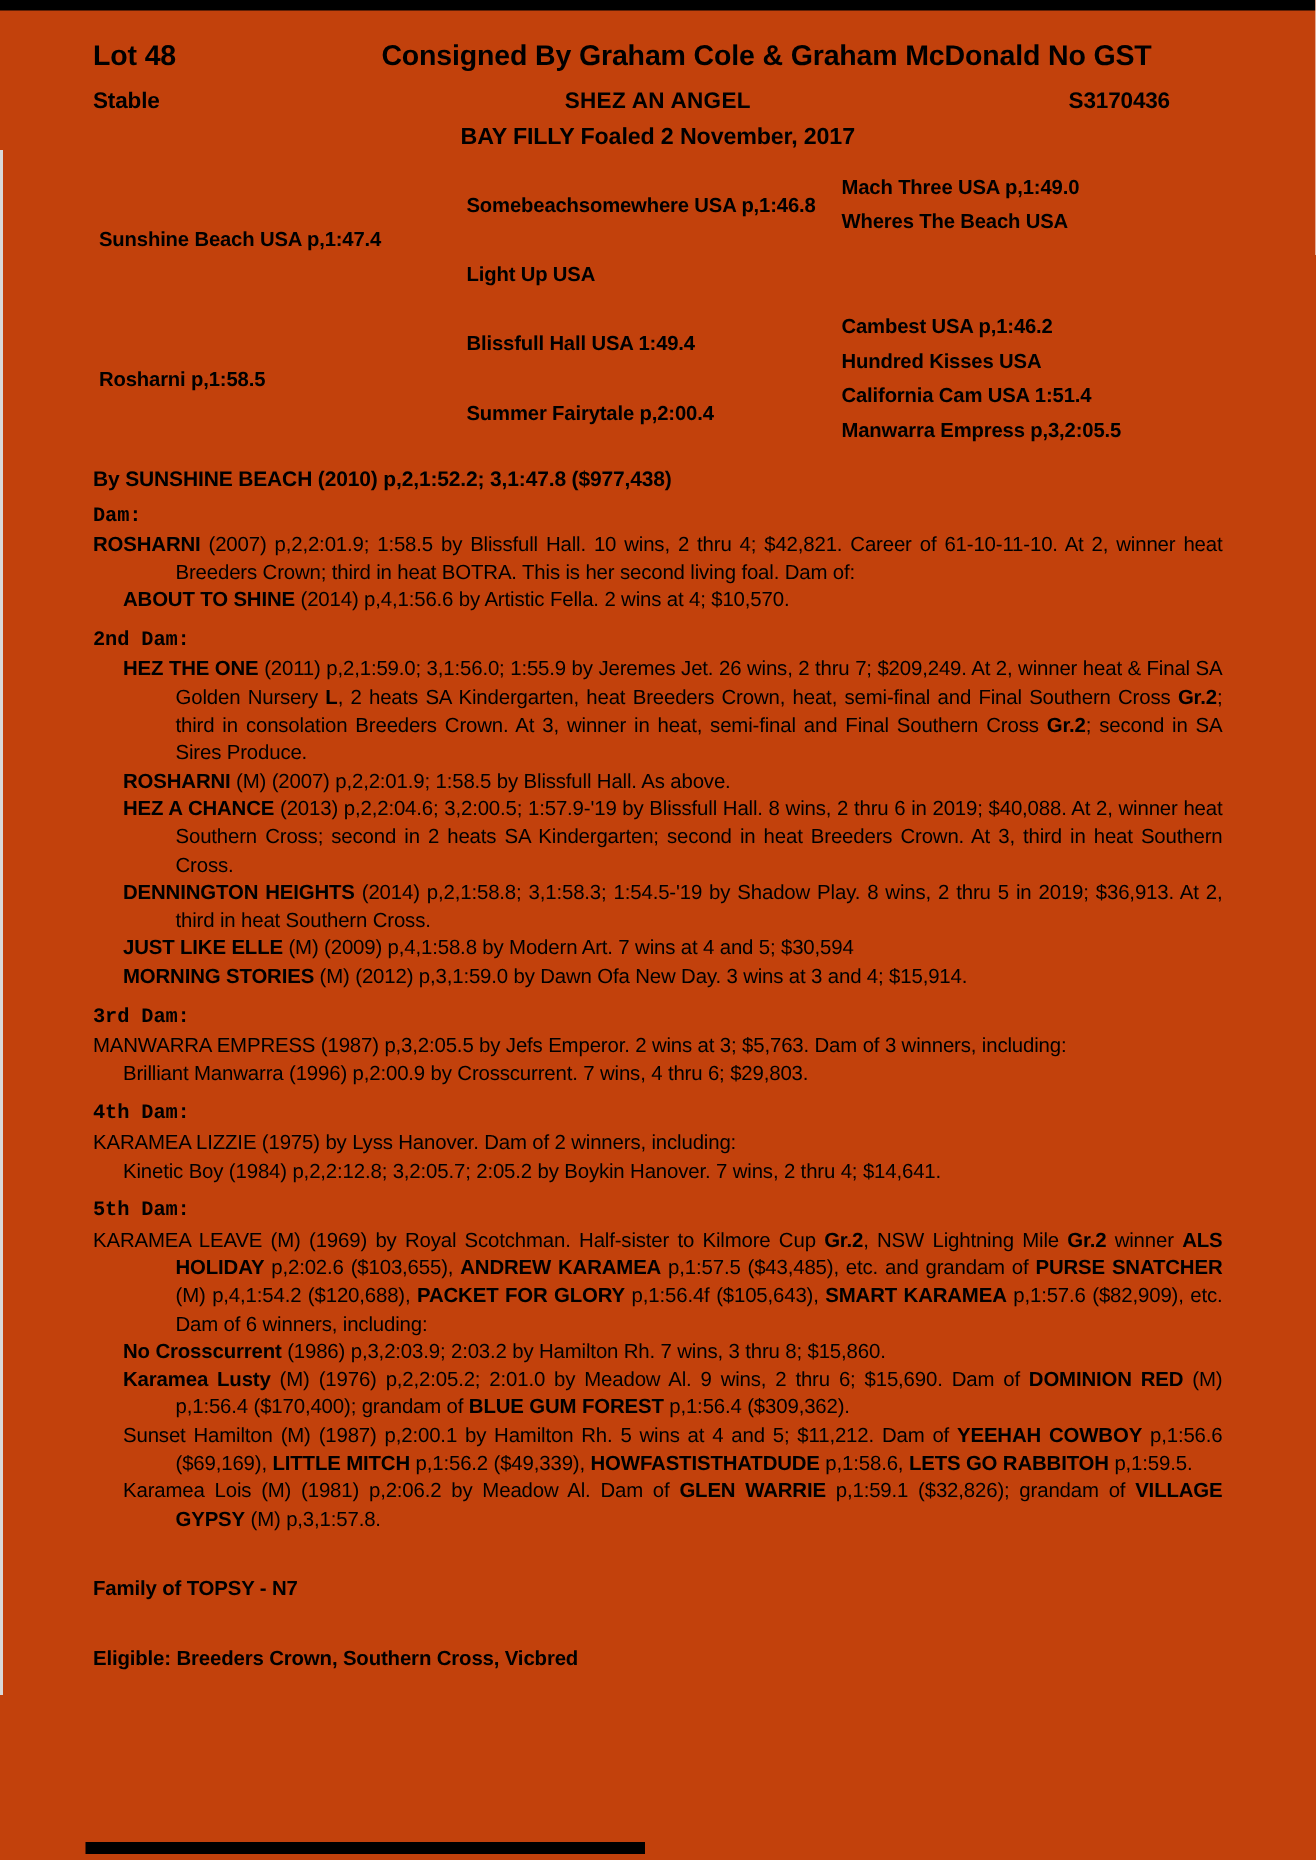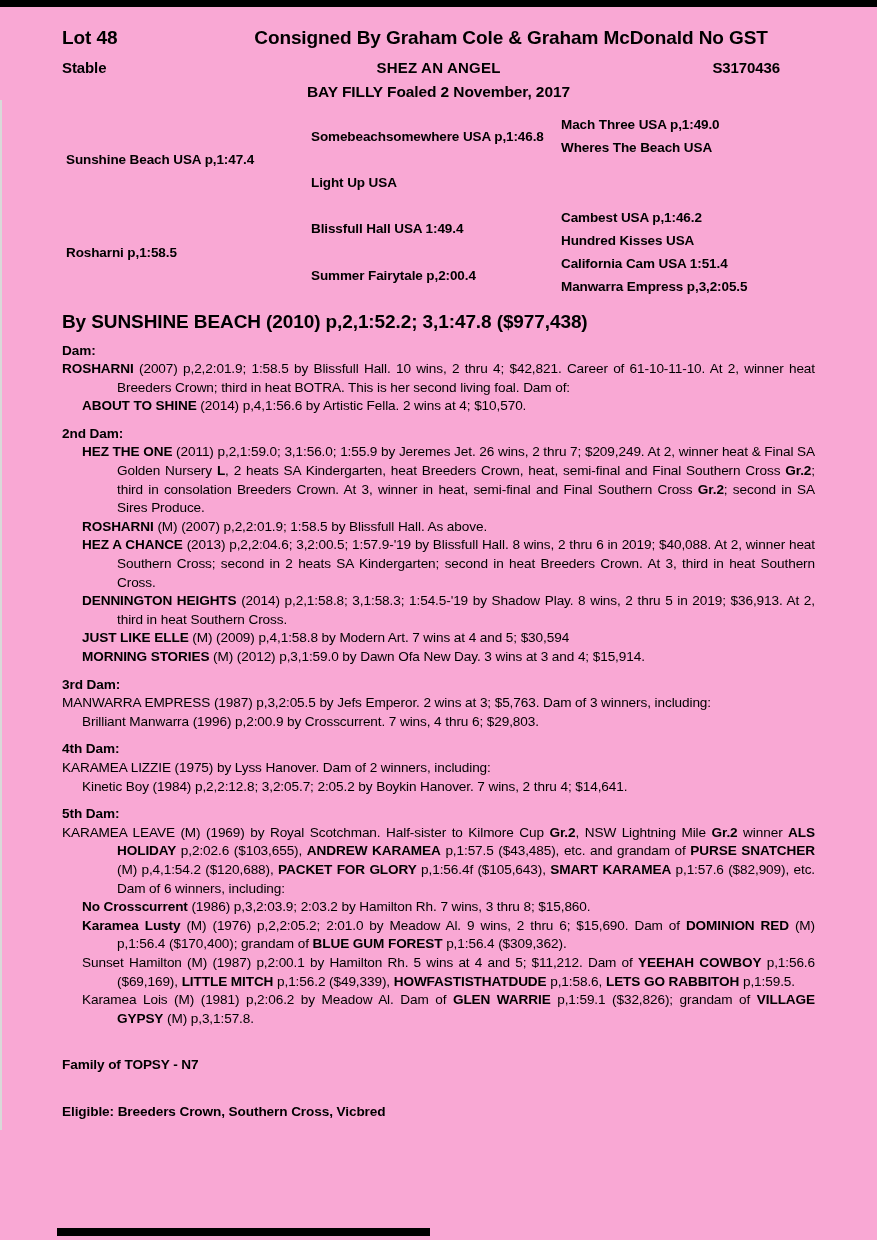--- a/index.html
+++ b/index.html
@@ -1,19 +1,19 @@
 <!DOCTYPE html>
 <html><head>
 <meta charset="utf-8">
 <style>
   html,body{margin:0;padding:0;background:#fff;}
   .page{
     position:relative;
     width:877px;height:1240px;
-    background:#f9a8d4;
+    background:#c2410c;
     color:#000;
     font-family:"Liberation Sans", sans-serif;
     overflow:hidden;
     letter-spacing:-0.1px;
   }
   .topbar{position:absolute;top:0;left:0;width:877px;height:7px;background:#000;}
   .leftedge{position:absolute;top:100px;left:0;width:2px;height:1030px;background:#d9d9d9;}
   .bottombar{position:absolute;top:1228px;left:57px;width:373px;height:8px;background:#000;}
 
   .hrow1{display:flex;align-items:baseline;margin:27px 62px 0 62px;}
@@ -34,24 +34,24 @@
     margin:12px 0 0 66px;
     font-size:13.5px;font-weight:bold;
   }
   .pcell{display:flex;align-items:center;white-space:nowrap;}
   .c1{grid-column:1}.c2{grid-column:2}.c3{grid-column:3}
   .r14{grid-row:1/5}.r58{grid-row:5/9}
   .r12{grid-row:1/3}.r34{grid-row:3/5}.r56{grid-row:5/7}.r78{grid-row:7/9}
   .rr1{grid-row:1}.rr2{grid-row:2}.rr3{grid-row:3}.rr4{grid-row:4}
   .rr5{grid-row:5}.rr6{grid-row:6}.rr7{grid-row:7}.rr8{grid-row:8}
 
-  .byline{margin:12px 62px 0 62px;font-size:19px;font-weight:bold;}
+  .byline{margin:12px 62px 0 62px;font-size:14px;font-weight:bold;}
 
   .textblock{margin:0 62px 0 62px;font-size:13.6px;line-height:18.6px;}
-  .sec-heading{font-weight:bold;margin-top:9px;}
+  .sec-heading{font-weight:bold;margin-top:9px;font-family:Liberation Mono, monospace;}
   .entry{text-align:justify;}
   .entry.main{padding-left:55px;text-indent:-55px;}
   .entry.sub{padding-left:55px;text-indent:-35px;}
   .entry b{font-weight:bold;}
   .footline{font-weight:bold;margin-top:28px;}
 </style>
 </head>
 <body>
 
 <div class="page">

